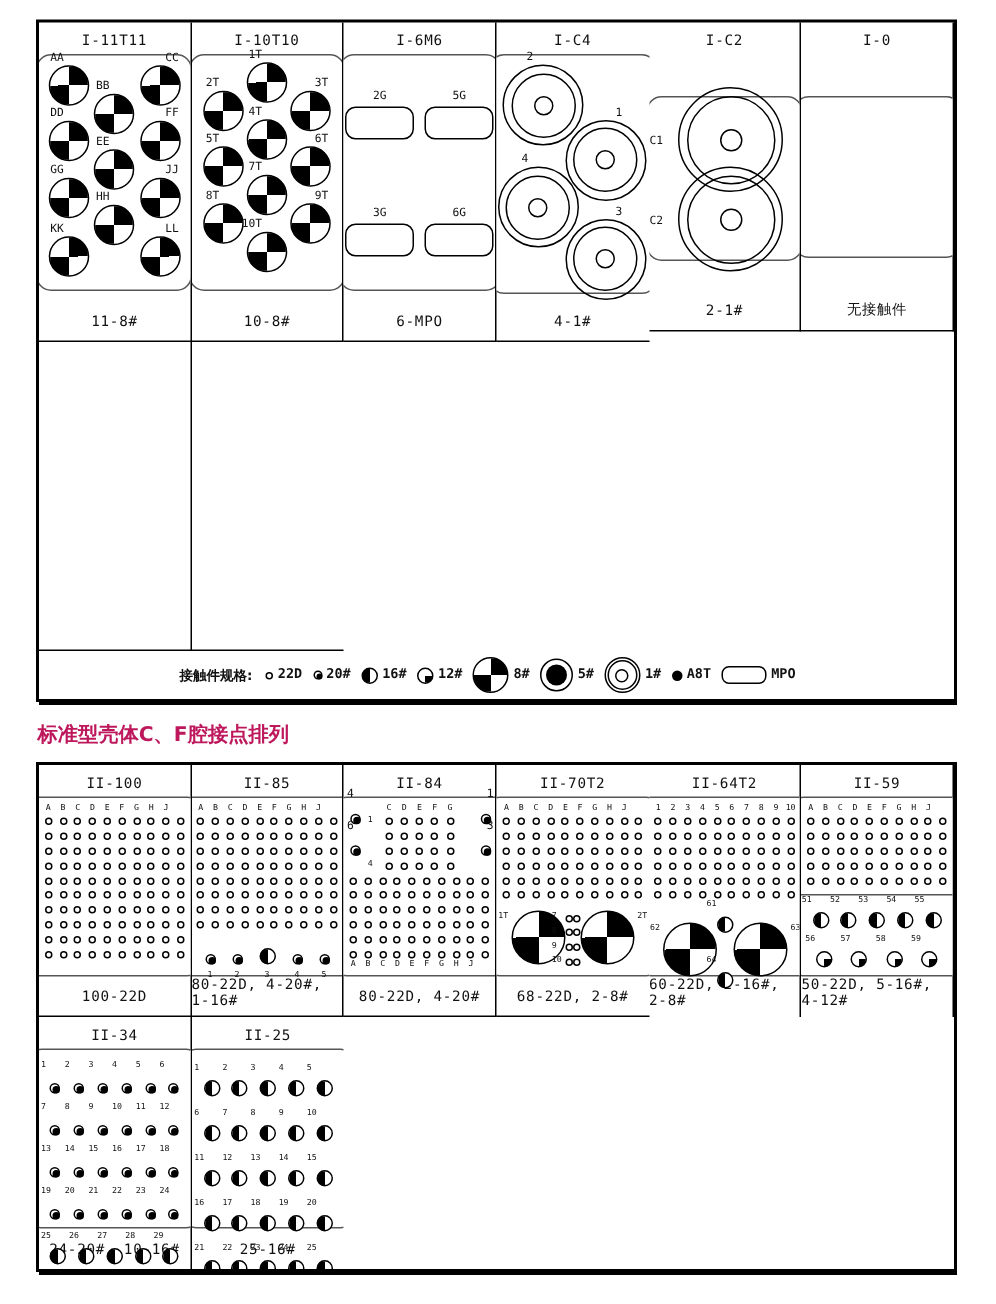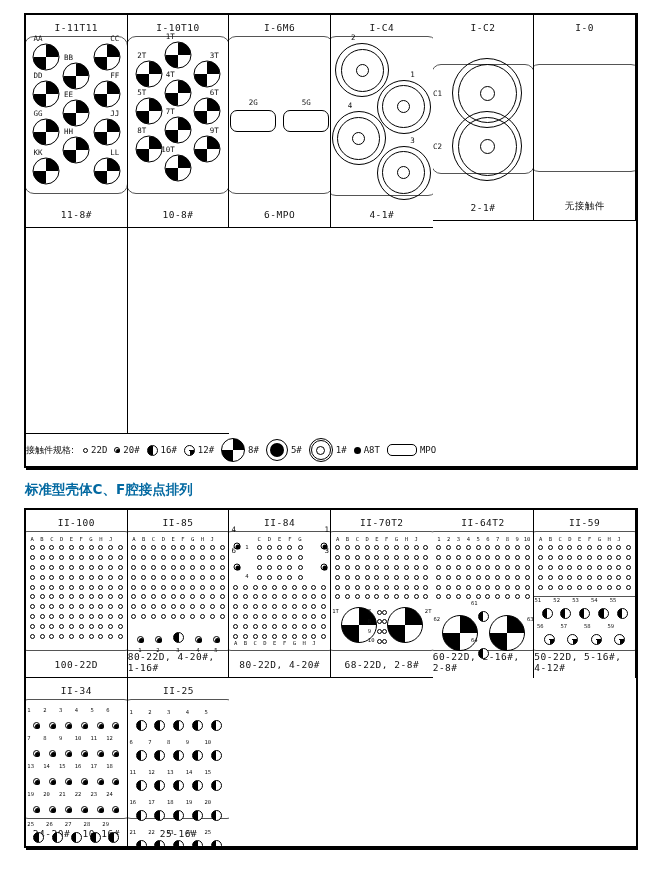--- a/index.html
+++ b/index.html
@@ -89,22 +89,22 @@
   .f3{display:flex;align-items:center;justify-content:space-between;margin-top:5px;padding:0 8px;}
   .f3item{position:relative;}
   .f3lab{position:absolute;font-size:5.5px;line-height:1;white-space:nowrap;}
   .f3lab.l{right:calc(100% + 2px);top:2px;}
   .f3lab.r{left:calc(100% + 2px);top:2px;}
   .vcol{display:flex;flex-direction:column;align-items:center;gap:18px;}
   .pdiv{border-top:1px solid #555;margin:4px -9px;}
   .overlay{position:absolute;inset:0;}
 
   
-  .legend{grid-column:1 / -1;display:flex;align-items:center;justify-content:flex-start;
-          gap:7px;height:32px;padding-right:12px;font-size:9px;}
+  .legend{grid-column:1 / -1;display:flex;align-items:center;justify-content:center;
+          gap:7px;height:32px;padding-right:12px;font-size:9px;font-weight:bold;}
   .legend .pref{margin-right:2px;}
   .legitem{display:flex;align-items:center;gap:3px;}
 
   .heading{position:absolute;left:25px;top:481px;font-size:13.5px;font-weight:bold;
            font-family:"DejaVu Sans","Liberation Sans",sans-serif;}
 </style>
 </head>
 <body>
 
 <div class="page">
@@ -149,20 +149,30 @@
             <div class="mporow">
               <div class="mpoitem">
                 <span>2G</span>
                 <div class="mporect"></div>
               </div>
               <div class="mpoitem">
                 <span>5G</span>
                 <div class="mporect"></div>
               </div>
             </div>
+            <div class="mporow">
+              <div class="mpoitem">
+                <span>3G</span>
+                <div class="mporect"></div>
+              </div>
+              <div class="mpoitem">
+                <span>6G</span>
+                <div class="mporect"></div>
+              </div>
+            </div>
           </div>
         </div>
         <div class="pcap">6-MPO</div>
       </div>
       <div class="cell r1c lastcol">
         <div class="ptitle">I-C4</div>
         <div class="plate" style="width: 112px; height: 160px;">
           <div class="contact" style="left: 32%; top: 21%;">
             <div class="coax coax-m">
               <div class="r2">
@@ -266,21 +276,21 @@
         <span class="legitem">
           <span class="sy a8t"></span>
           <span class="lab">A8T</span>
         </span>
         <span class="legitem">
           <span class="sy mpo"></span>
           <span class="lab">MPO</span>
         </span>
       </div>
     </div>
-  <div class="heading" style="color: #0369a1;">标准型壳体C、F腔接点排列</div>
+  <div class="heading" style="color: #be185d;">标准型壳体C、F腔接点排列</div>
   <div class="dtable grid4" id="bottom-table">
       <div class="cell bc">
         <div class="ptitle">II-100</div>
         <div class="plate" style="width: 118px; height: 120px; padding: 5px 9px;">
           <div class="dg">
             <div class="glabels">
               <span>A</span>
               <span>B</span>
               <span>C</span>
               <span>D</span>

